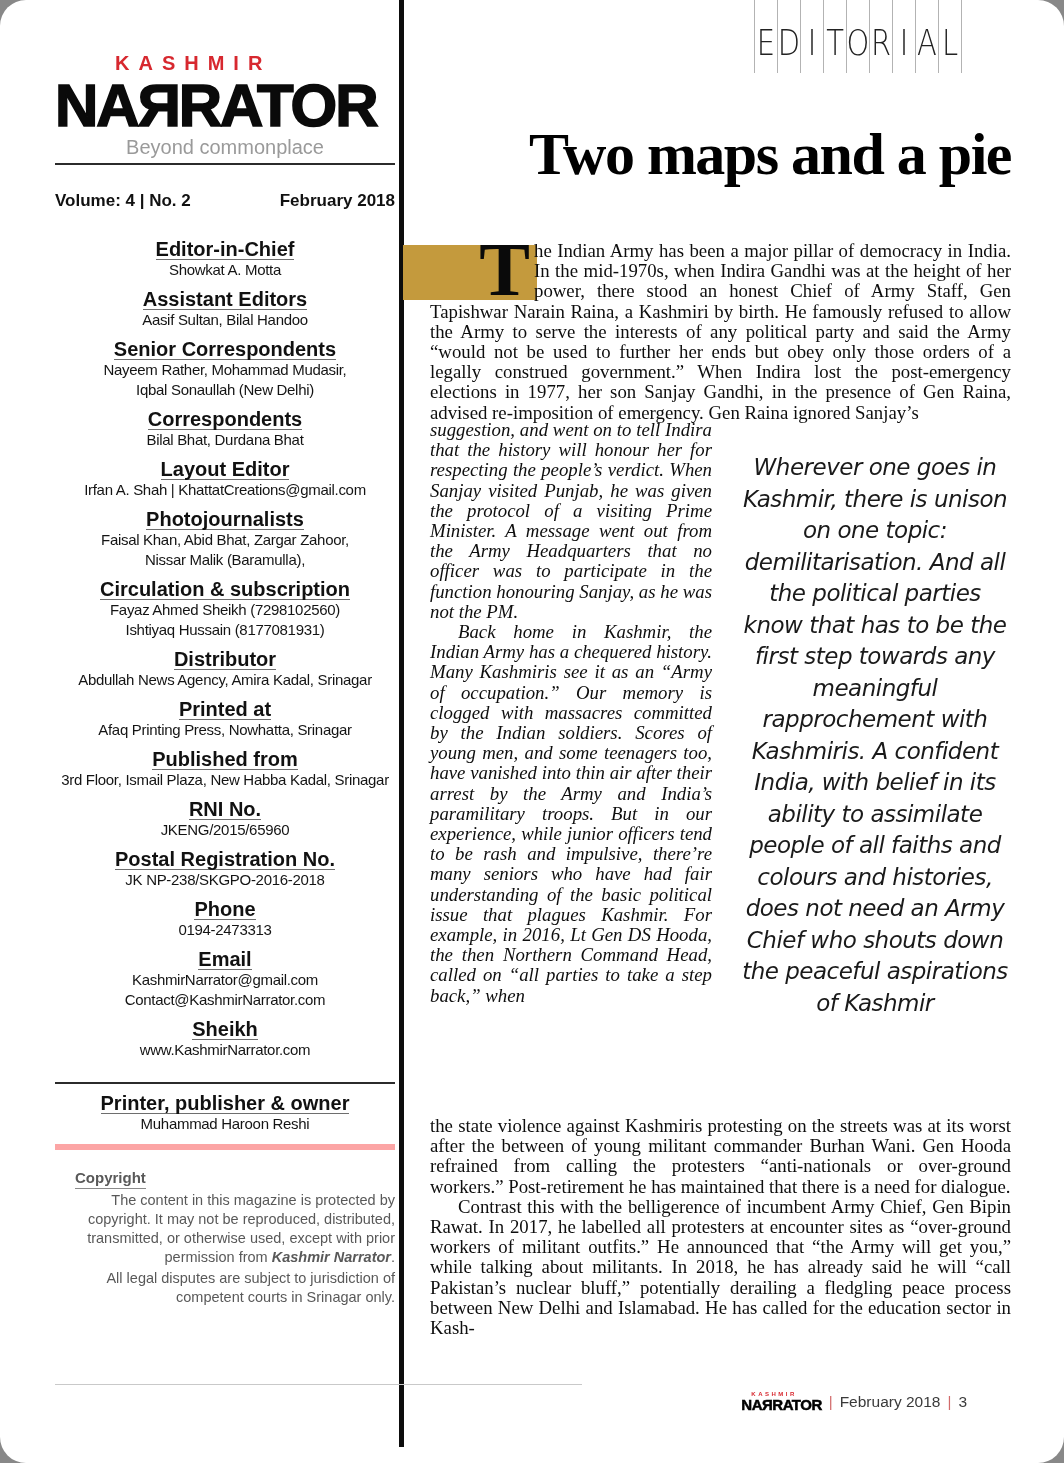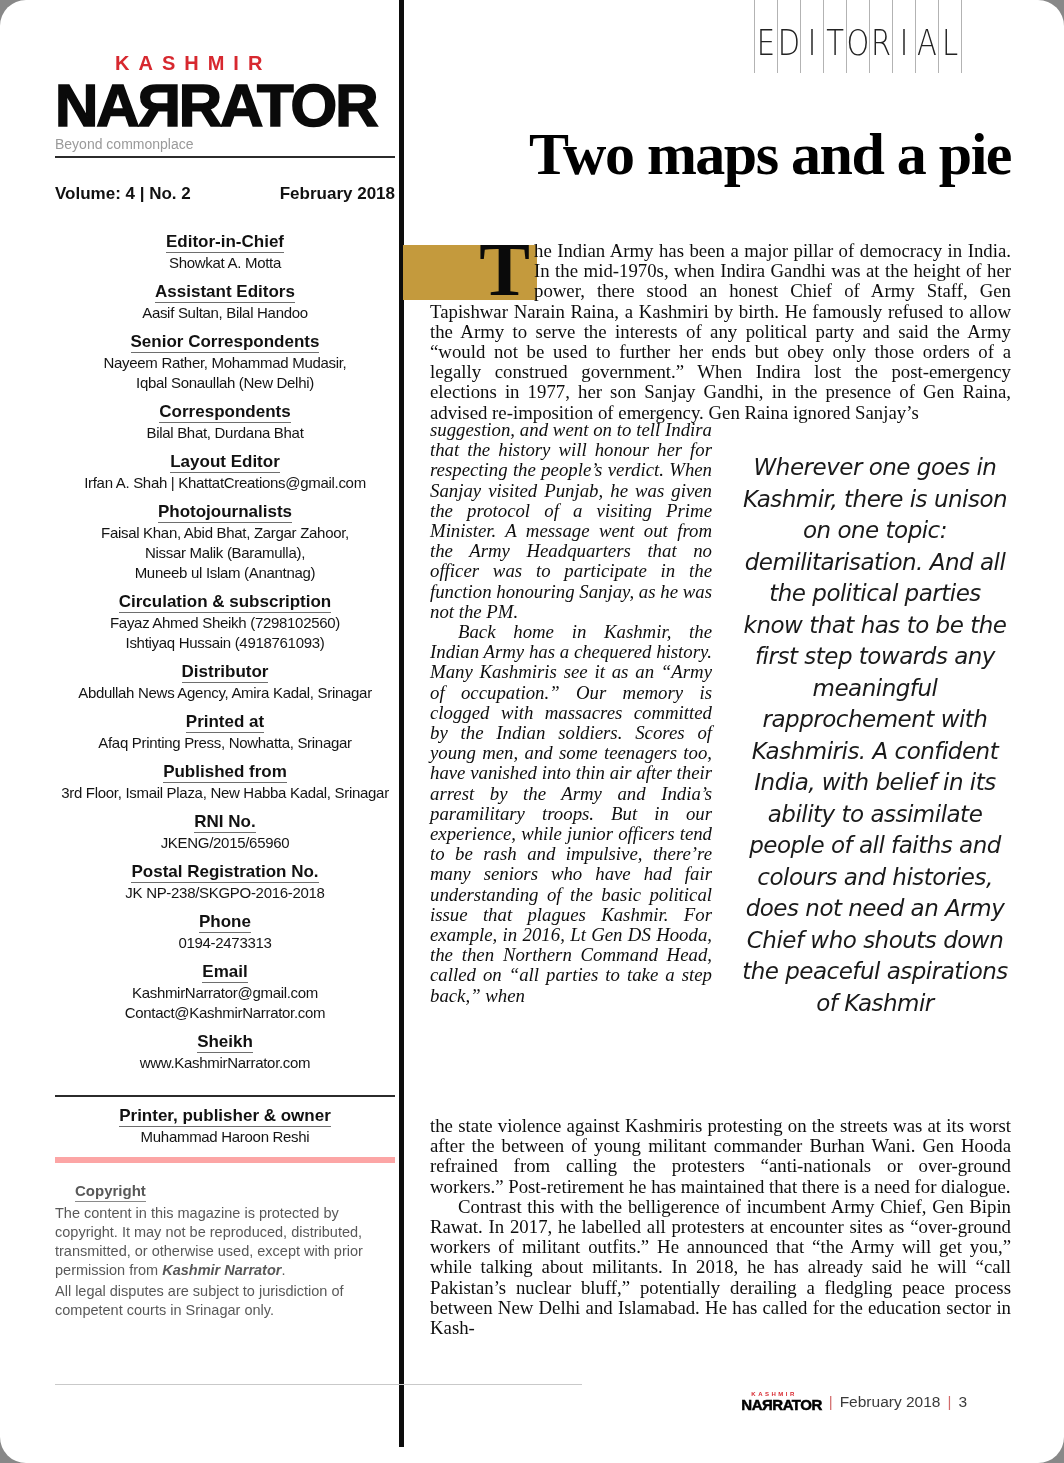--- a/index.html
+++ b/index.html
@@ -4,36 +4,36 @@
 <style>
   html,body{margin:0;padding:0;background:#888;}
   .page{position:relative;width:1064px;height:1463px;background:#ffffff;margin:0 auto;overflow:hidden;
         font-family:"Liberation Sans",sans-serif;color:#111;border-radius:26px;}
 
   
   .sidebar{position:absolute;left:55px;top:52px;width:340px;}
   .logo-kashmir{color:var(--accent-red);font-weight:bold;font-size:20px;letter-spacing:9px;margin-left:60px;}
   .logo-narrator{font-size:60px;font-weight:bold;letter-spacing:-2px;line-height:1.02;color:#0a0a0a;
                  -webkit-text-stroke:1.6px #0a0a0a;}
-  .logo-tagline{text-align:left;color:#9a9a9a;font-size:14px;margin-top:0px;}
+  .logo-tagline{text-align:center;color:#9a9a9a;font-size:20px;margin-top:0px;}
   .logo-rule{border-top:2px solid #2b2b2b;margin-top:4px;}
   .volume-row{display:flex;justify-content:space-between;font-weight:bold;font-size:17px;margin-top:26px;}
 
   .staff{margin-top:28px;text-align:center;}
   .staff-section{margin-bottom:9px;}
-  .staff-heading{margin:0;font-size:17px;line-height:20px;font-weight:bold;}
+  .staff-heading{margin:0;font-size:20px;line-height:20px;font-weight:bold;}
   .staff-heading span{display:inline-block;border-bottom:1.6px solid #6e6e6e;padding-bottom:0px;}
   .staff-line{font-size:15px;line-height:20px;letter-spacing:-0.3px;white-space:nowrap;color:#141414;}
 
   .pub-block{margin-top:22px;text-align:center;border-top:2px solid #2b2b2b;border-bottom:6px solid #fca5a5;
              padding:9px 0 10px 0;}
   .copyright{margin-top:18px;text-align:left;color:#595959;}
   .copyright h3{margin:0;font-size:15px;line-height:20px;}
   .copyright h3 span{display:inline-block;border-bottom:1.4px solid #8a8a8a;margin-left:20px;}
-  .copyright p{margin:2px 0 0 0;font-size:14.5px;line-height:19px;}
+  .copyright p{margin:2px 0 0 0;font-size:14.5px;line-height:19px;text-align:right;}
   .copyright .mag-italic{font-style:italic;font-weight:bold;}
 
   .divider{position:absolute;left:399px;top:0;width:5px;height:1447px;background:#0d0d0d;}
   .bottom-rule{position:absolute;left:55px;top:1384px;width:527px;height:1px;background:#c9c9c9;}
 
   
   .editorial{position:absolute;left:754px;top:0;height:73px;display:flex;border-right:1px solid #b3b3b3;}
   .ed-cell{width:23px;border-left:1px solid #b3b3b3;display:flex;align-items:flex-end;justify-content:center;
            padding-bottom:9px;box-sizing:border-box;}
   .ed-letter{display:inline-block;font-family:"DejaVu Sans",sans-serif;font-weight:200;font-size:29px;color:#222;
@@ -131,31 +131,30 @@
         </section>
 
         <section class="staff-section">
           <h3 class="staff-heading"><span>Photojournalists</span></h3>
           <div class="staff-lines">
 
               <div class="staff-line">Faisal Khan, Abid Bhat, Zargar Zahoor,</div>
 
               <div class="staff-line">Nissar Malik (Baramulla),</div>
 
-              <div class="staff-line">Muneeb ul Islam (Anantnag)</div>
             </div>
         </section>
 
         <section class="staff-section">
           <h3 class="staff-heading"><span>Circulation &amp; subscription</span></h3>
           <div class="staff-lines">
 
               <div class="staff-line">Fayaz Ahmed Sheikh (7298102560)</div>
 
-              <div class="staff-line">Ishtiyaq Hussain (4918761093)</div>
+              <div class="staff-line">Ishtiyaq Hussain (8177081931)</div>
             </div>
         </section>
 
         <section class="staff-section">
           <h3 class="staff-heading"><span>Distributor</span></h3>
           <div class="staff-lines">
 
               <div class="staff-line">Abdullah News Agency, Amira Kadal, Srinagar</div>
             </div>
         </section>

